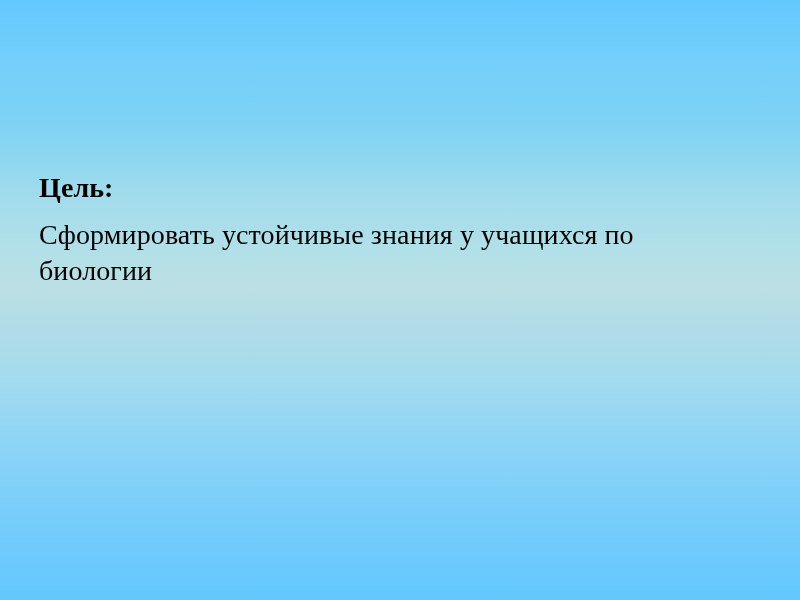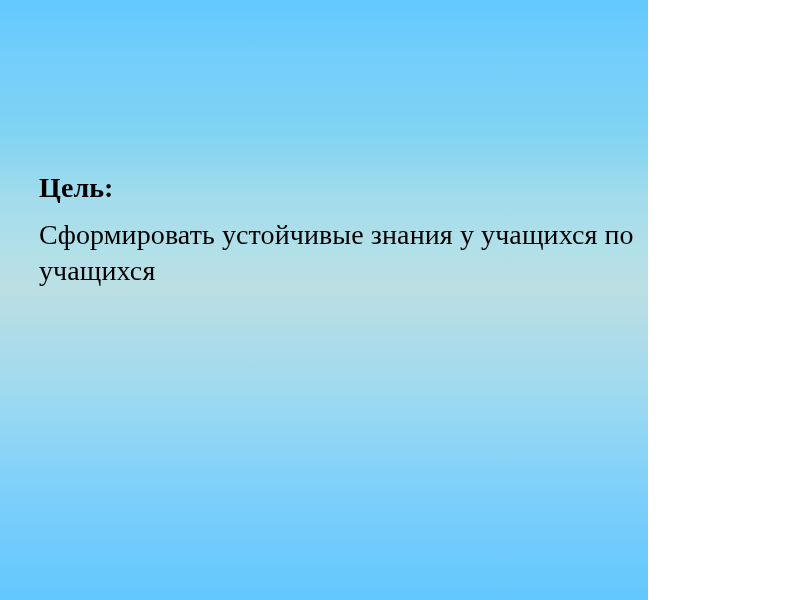--- a/index.html
+++ b/index.html
@@ -10,21 +10,21 @@
   body {
     width: 800px;
     height: 600px;
     overflow: hidden;
     font-family: "Liberation Serif", "DejaVu Serif", serif;
   }
 
   
   #slide {
     position: relative;
-    width: 648px;
+    width: 800px;
     height: 600px;
     box-sizing: border-box;
     
     background: linear-gradient(
         to bottom,
         #63c8fd   0%,
         #72cefb   9%,
         #7dd2f5  20%,
         #8ed7ef  27%,
         #a3dcec  33%,
@@ -74,18 +74,18 @@
 <body>
 
 <div id="slide">
 
   <div id="text-block">
 
     <div class="slide-line heading">Цель:</div>
 
     <div id="body-wrap">
       <div class="slide-line body-text">Сформировать устойчивые знания у учащихся по</div>
-      <div class="slide-line body-text">учащихся</div>
+      <div class="slide-line body-text">биологии</div>
     </div>
 
   </div>
 
 </div>
 
 </body></html>

